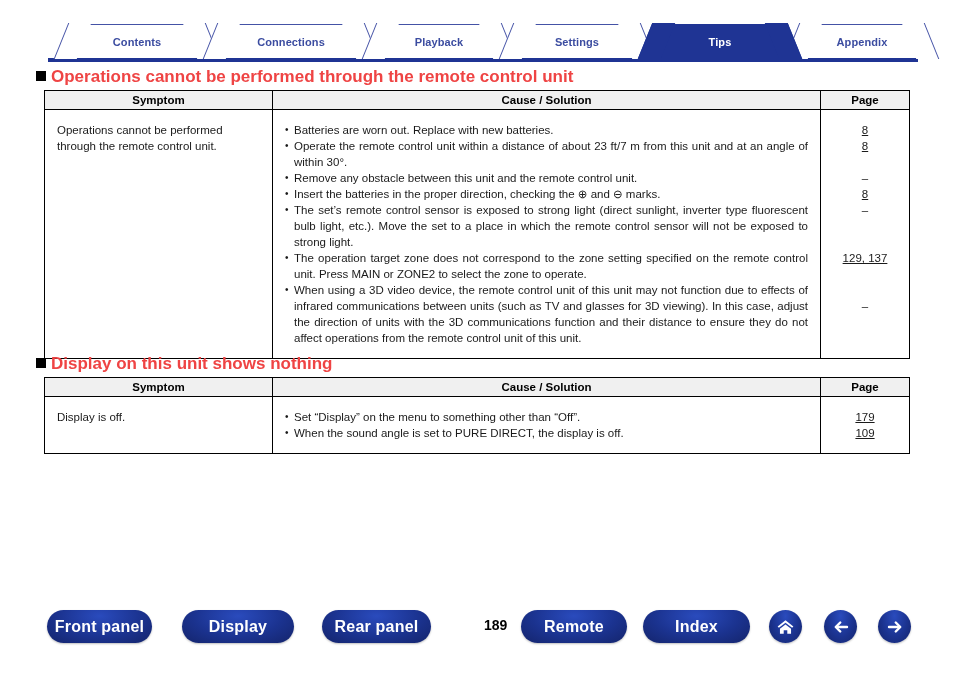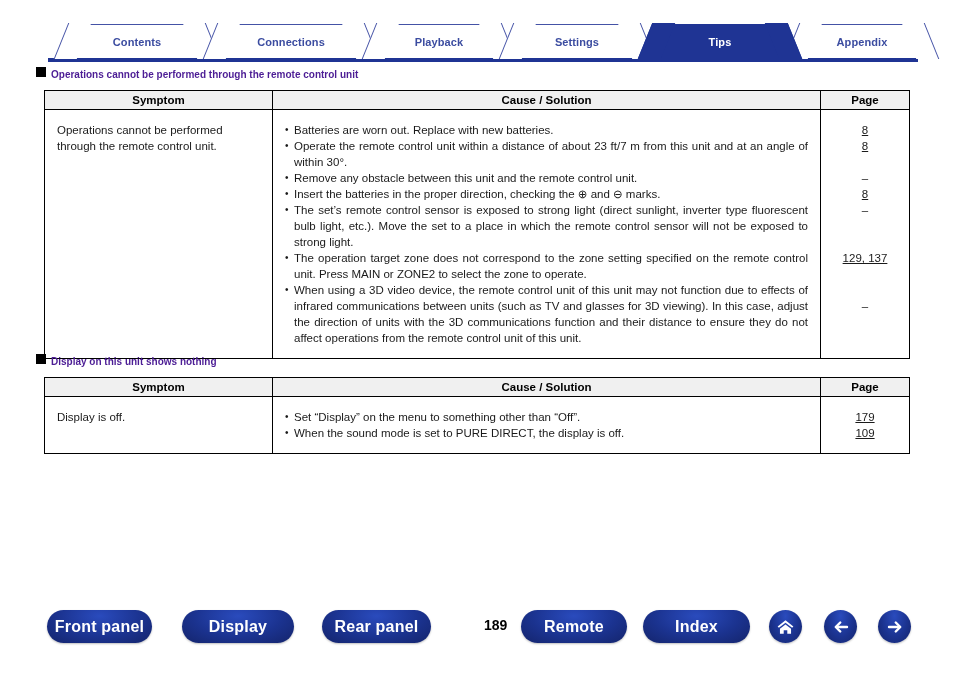--- a/index.html
+++ b/index.html
@@ -62,23 +62,23 @@
     background: #ffffff;
     z-index: 1;
   }
   .tab::before { left: -12px; transform: skewX(-22deg); border-left: 1.6px solid #4452a6; border-radius: 0 0 0 0; }
   .tab::after  { right: -12px; transform: skewX(22deg); border-right: 1.6px solid #4452a6; }
   .tab.active::before, .tab.active::after { background: #1f3494; border-color: #1f3494; }
 
   
   .section-head {
     position: absolute;
-    font-size: 10px;
+    font-size: 17px;
     font-weight: bold;
-    color: #4c1d95;
+    color: #ef4444;
     white-space: nowrap;
   }
   .section-head .sq {
     display: inline-block;
     width: 10px; height: 10px;
     background: #000;
     margin-right: 5px;
     vertical-align: 1px;
   }
 
@@ -268,21 +268,21 @@
         <th>Cause / Solution</th>
         <th>Page</th>
       </tr>
     </thead>
     <tbody>
       <tr>
         <td class="symptom">Display is off.</td>
         <td class="cause">
           <ul class="bullets">
             <li class="nj">Set “Display” on the menu to something other than “Off”.</li>
-            <li class="nj">When the sound mode is set to PURE DIRECT, the display is off.</li>
+            <li class="nj">When the sound angle is set to PURE DIRECT, the display is off.</li>
           </ul>
         </td>
         <td class="page">
           <div class="pglist">
             <div class="pgrow"><a class="pglink">179</a></div>
             <div class="pgrow"><a class="pglink">109</a></div>
           </div>
         </td>
       </tr>
     </tbody>

